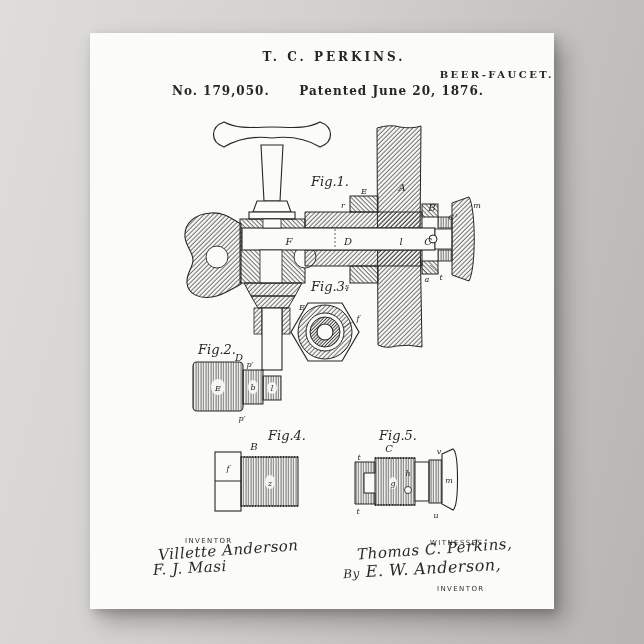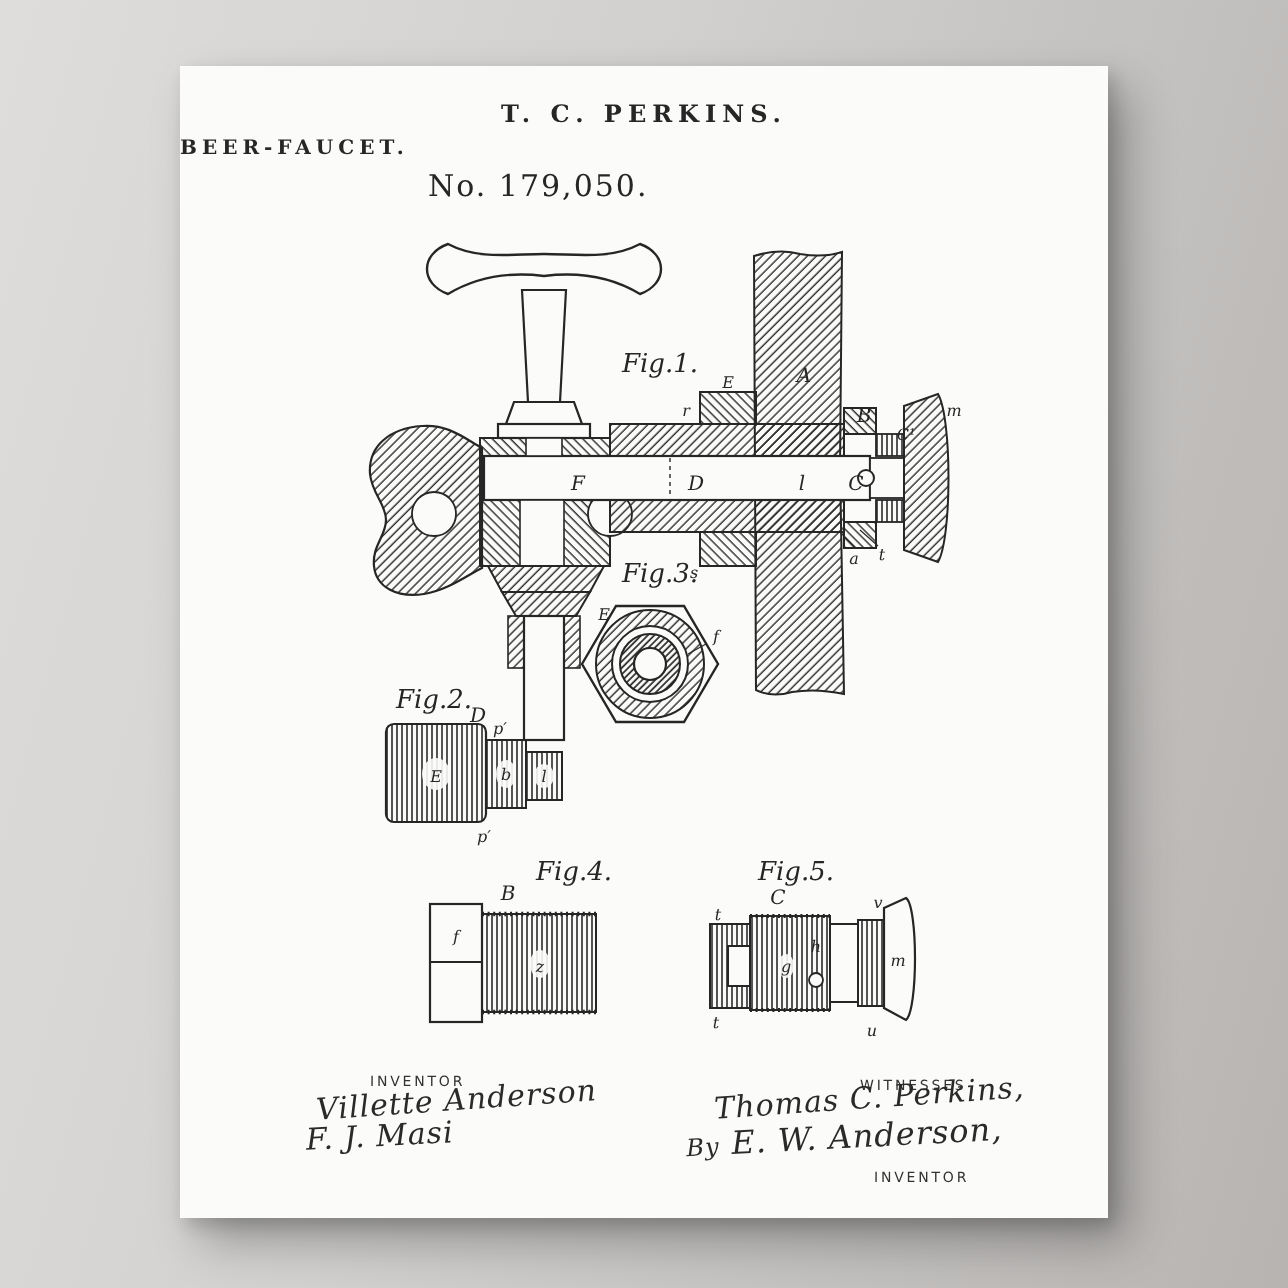--- a/index.html
+++ b/index.html
@@ -7,43 +7,44 @@
     width:644px;height:644px;overflow:hidden;
     background:linear-gradient(105deg,#dedddb 0%,#d2d1cf 40%,#b7b4b2 100%);
     font-family:"DejaVu Serif",serif;
   }
   .poster{
     position:absolute;left:90px;top:33px;width:464px;height:576px;
     background:#fbfbf9;color:#262626;
     box-shadow:10px 12px 22px rgba(0,0,0,.28),3px 4px 8px rgba(0,0,0,.16);
   }
   .hdr-title{position:absolute;top:17px;left:0;width:100%;text-align:center;
-    font-size:12px;font-weight:bold;letter-spacing:3px;white-space:nowrap;}
-  .hdr-sub{position:absolute;top:36px;left:0;width:100%;text-align:left;
+    font-size:12px;font-weight:bold;letter-spacing:3px;white-space:nowrap;padding-left:12px;}
+  .hdr-sub{position:absolute;top:36px;left:0;width:100%;text-align:right;
     font-size:10px;font-weight:bold;letter-spacing:2.5px;white-space:nowrap;}
   .hdr-row{position:absolute;top:51px;left:82px;right:70px;display:flex;
-    justify-content:space-between;font-size:15px;font-weight:normal;letter-spacing:1px;white-space:nowrap;margin-left:42px;}
+    justify-content:space-between;font-size:12px;font-weight:bold;letter-spacing:1px;white-space:nowrap;}
   .drawing{position:absolute;left:0;top:0;}
   .figlabel{font-family:"DejaVu Serif",serif;font-style:italic;font-size:13px;fill:#262626;}
   .plabel{font-family:"DejaVu Serif",serif;font-style:italic;font-size:10px;fill:#262626;}
   .plabel-sm{font-family:"DejaVu Serif",serif;font-style:italic;font-size:8px;fill:#262626;}
   .sig{position:absolute;white-space:nowrap;color:#2a2a2a;}
   .sig-heading{font-family:"DejaVu Sans",sans-serif;font-size:7px;letter-spacing:1.4px;color:#333;}
   .sig-script{font-style:italic;font-size:15px;letter-spacing:.5px;}
   .by{font-size:12px;margin-right:6px;}
 </style>
 </head>
 <body>
 
 <div class="poster">
 
   <div class="hdr-title">T. C. PERKINS.</div>
   <div class="hdr-sub">BEER-FAUCET.</div>
   <div class="hdr-row">
     <span>No. 179,050.</span>
+    <span>Patented June 20, 1876.</span>
   </div>
 
   <svg class="drawing" width="464" height="576" viewBox="0 0 464 576">
     <defs>
       <pattern id="hA" width="3.2" height="3.2" patternUnits="userSpaceOnUse" patternTransform="rotate(45)">
         <line x1="1" y1="0" x2="1" y2="3.2" stroke="#2a2a2a" stroke-width="0.7"></line>
       </pattern>
       <pattern id="hB" width="3.2" height="3.2" patternUnits="userSpaceOnUse" patternTransform="rotate(-45)">
         <line x1="1" y1="0" x2="1" y2="3.2" stroke="#2a2a2a" stroke-width="0.7"></line>
       </pattern>

